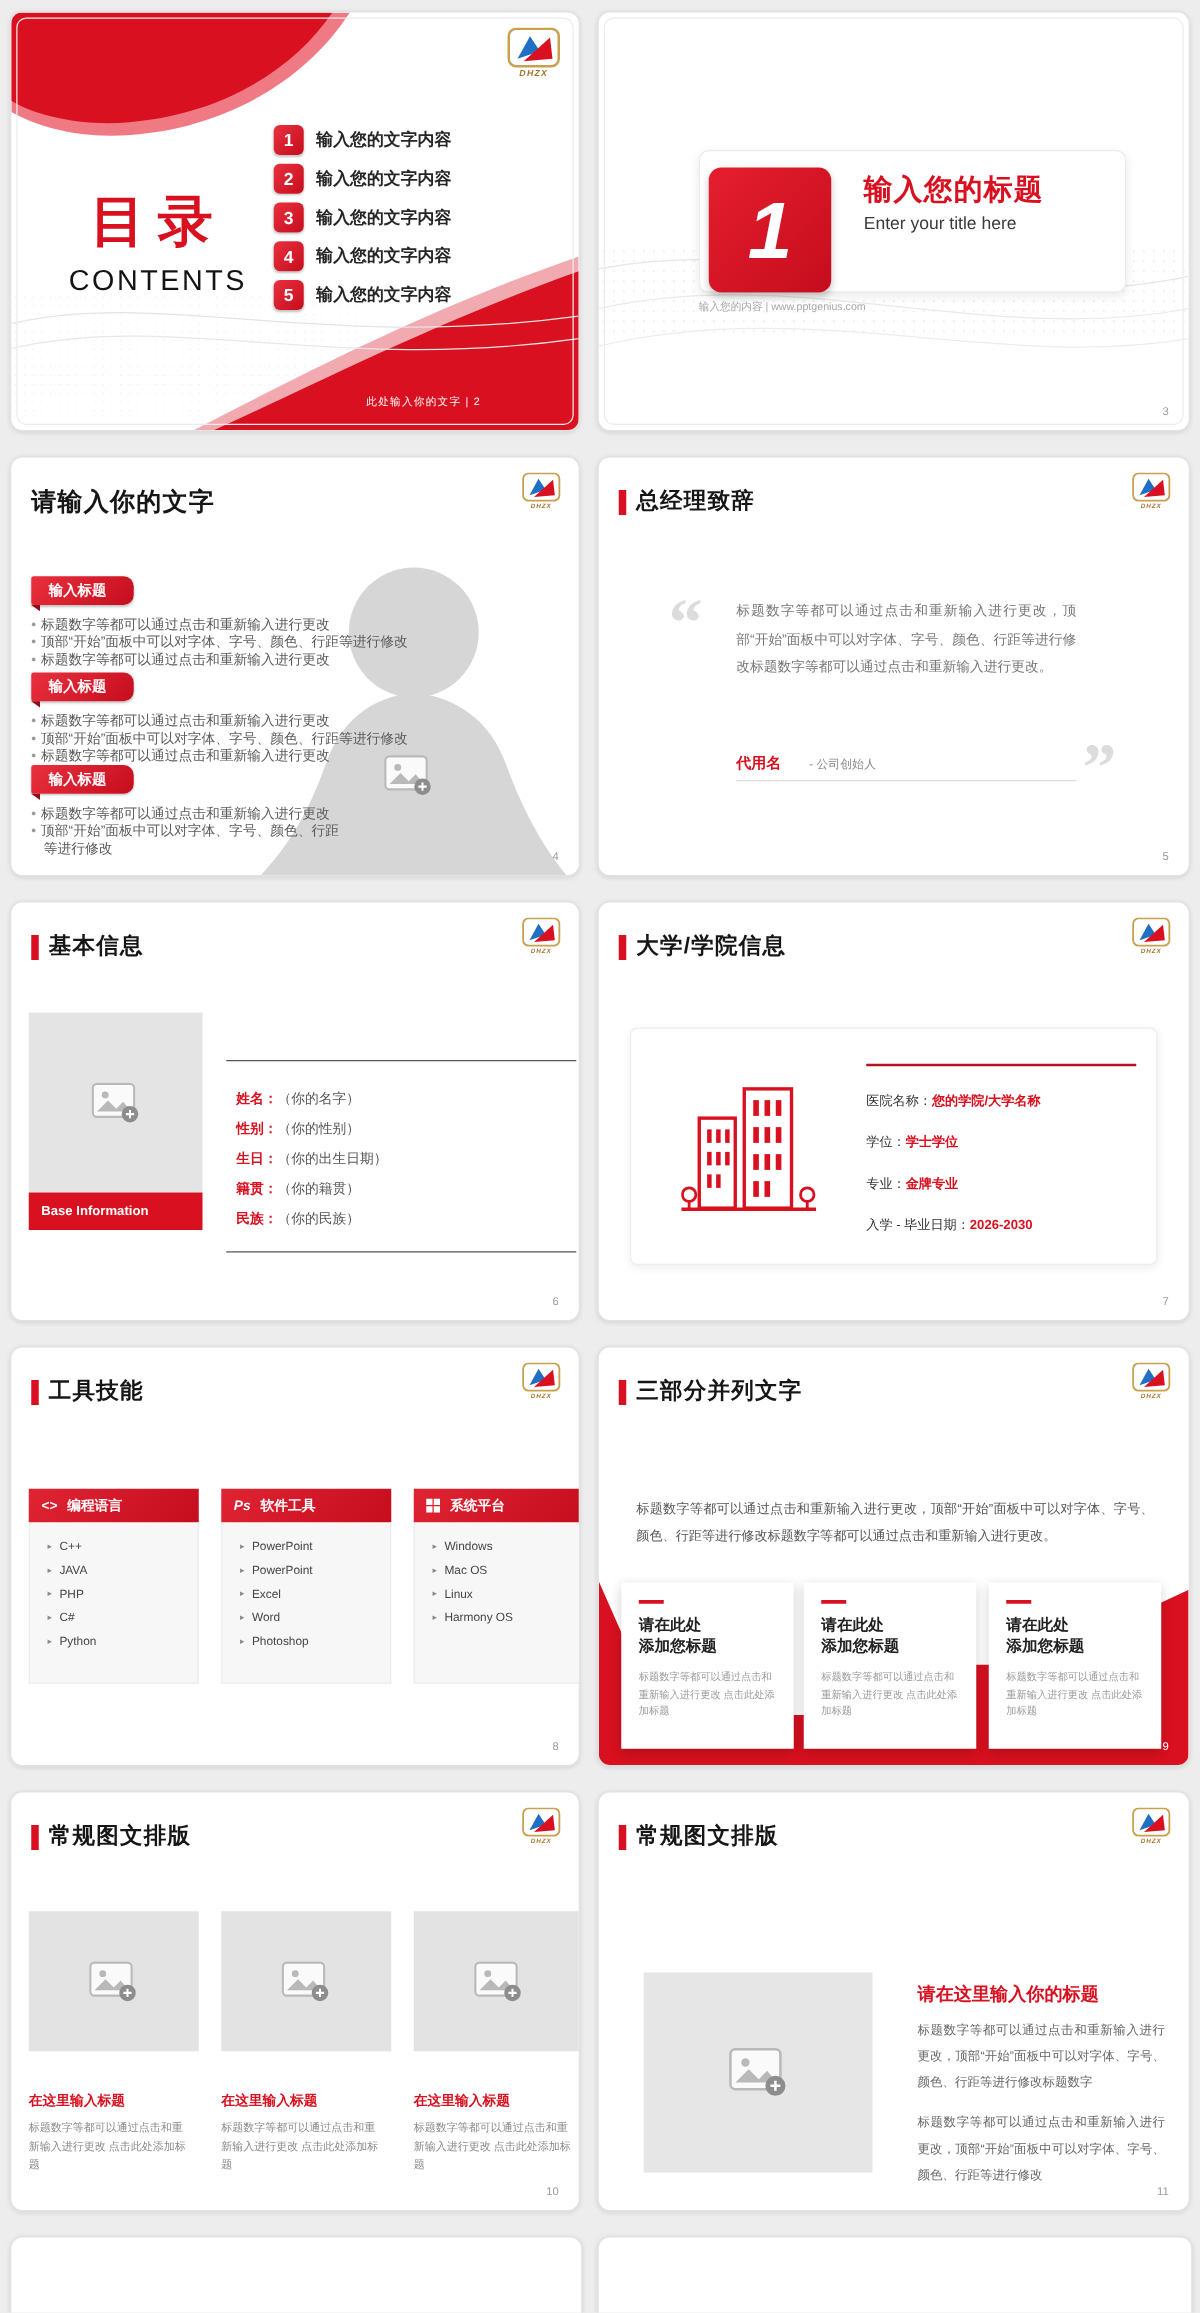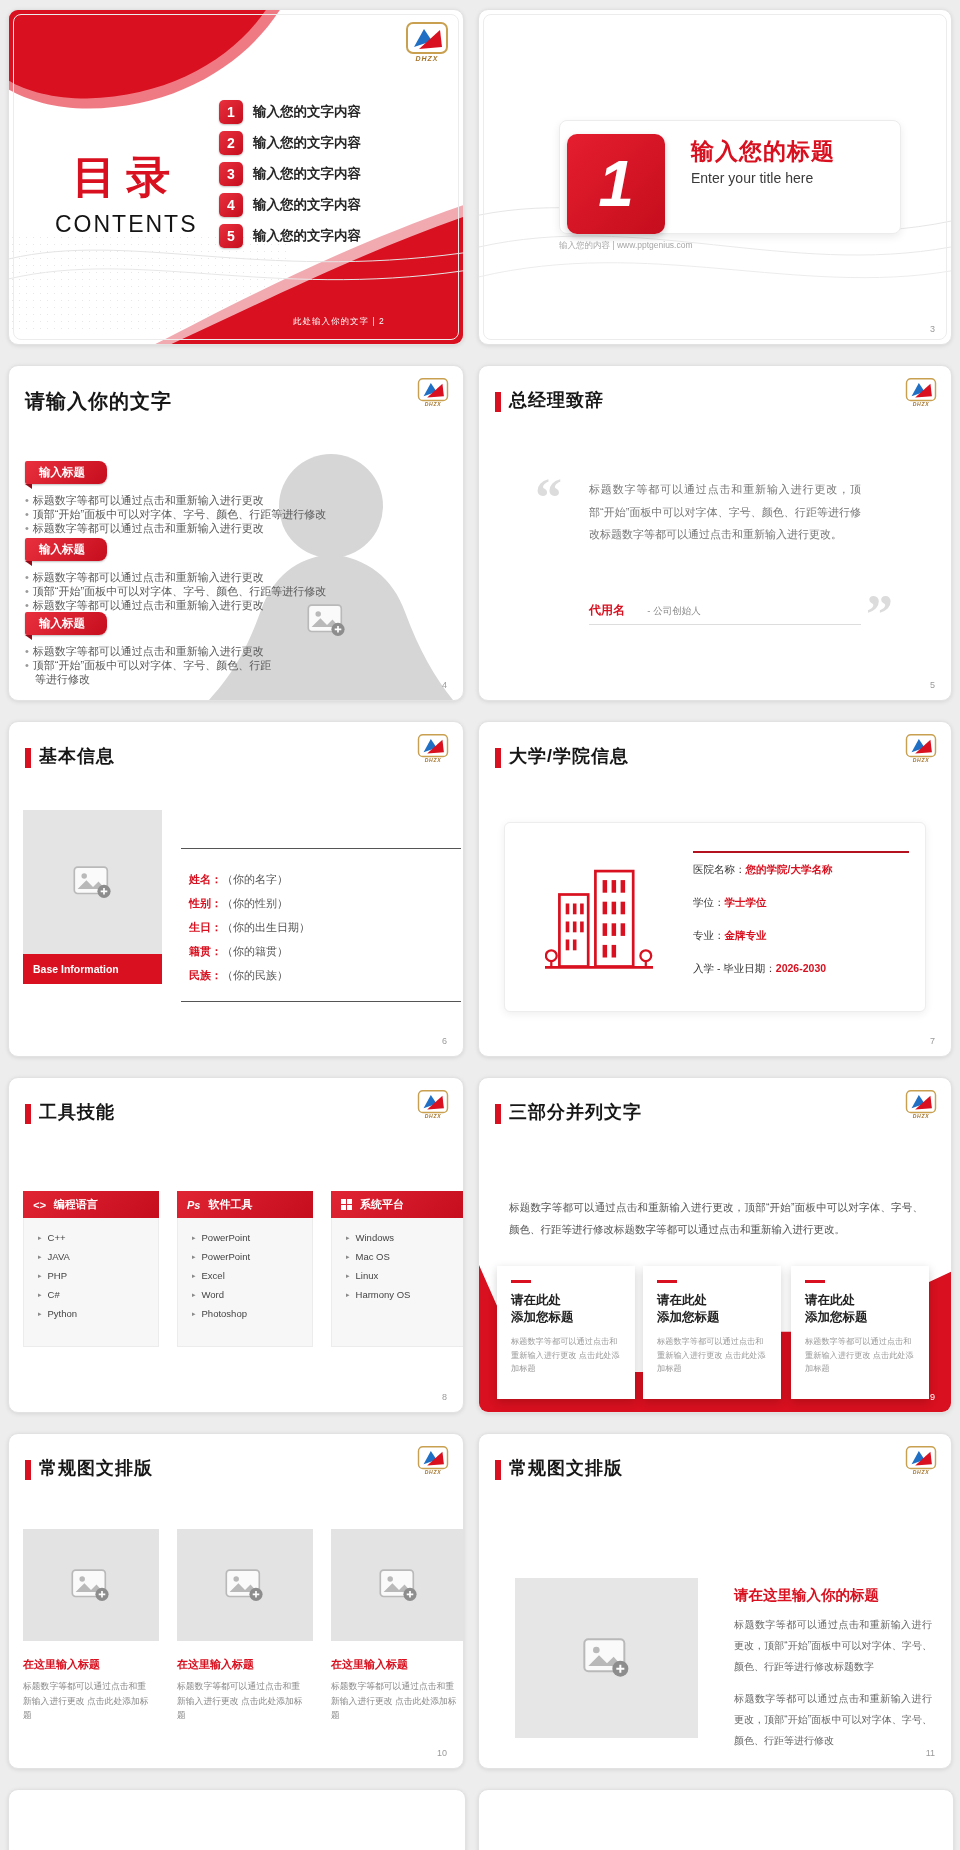--- a/index.html
+++ b/index.html
@@ -79,21 +79,21 @@
     display:flex;align-items:center;padding-left:10px;box-sizing:border-box}
   .b-fields{position:absolute;left:172px;top:126px;width:272px;z-index:2;
     border-top:1.5px solid #555;border-bottom:1.5px solid #555;padding:18px 0 14px 8px}
   .b-row{font-size:11px;line-height:24px}
   .b-lab{color:#d8101f;font-weight:bold}
   .b-val{color:#555}
   
   .u-card{position:absolute;left:25px;top:100px;width:420px;height:188px;background:#fff;
     border:1px solid #ededed;border-radius:6px;box-shadow:0 2px 8px rgba(0,0,0,.07);z-index:2}
   .bld{position:absolute;left:40px;top:30px;width:108px;height:128px}
-  .u-fields{position:absolute;left:188px;top:28px;width:216px;border-top:2px solid #b5121f;padding-top:0}
+  .u-fields{position:absolute;left:188px;top:28px;width:216px;border-top:2px solid #b5121f;padding-top:12px}
   .u-row{font-size:10.5px;line-height:33px;white-space:nowrap}
   .u-lab{color:#333}
   .u-val{color:#d8101f;font-weight:bold}
   
   .skill-col{position:absolute;top:113px;width:136px;z-index:2}
   .sc1{left:14px}.sc2{left:168px}.sc3{left:322px}
   .skill-head{height:27px;background:linear-gradient(135deg,#e02434,#c50d1d);color:#fff;display:flex;
     align-items:center;gap:8px;padding-left:10px;font-size:11px;font-weight:bold}
   .skill-ic{font-size:11px;font-weight:800;font-style:italic}
   .win-icon{display:inline-grid;grid-template-columns:5px 5px;grid-template-rows:5px 5px;gap:1px}
@@ -110,21 +110,21 @@
     box-shadow:0 3px 9px rgba(0,0,0,.18);padding:14px 12px 0 14px;box-sizing:border-box}
   .tc1{left:18px}.tc2{left:164px}.tc3{left:312px}
   .card-dash{width:20px;height:3px;background:#d8101f;margin-bottom:9px}
   .card-title{font-size:12.5px;font-weight:800;color:#222;line-height:17px}
   .card-body{margin-top:9px;font-size:8.2px;color:#9a9a9a;line-height:13.5px}
   .s8 .page-num{color:#fff}
   
   .lay-col{position:absolute;top:95px;width:136px;z-index:2}
   .lc1{left:14px}.lc2{left:168px}.lc3{left:322px}
   .lay-ph{width:136px;height:112px;background:#e3e3e3;display:flex;align-items:center;justify-content:center}
-  .lay-cap{margin-top:16px;font-size:11px;font-weight:bold;color:#d8101f}
+  .lay-cap{margin-top:32px;font-size:11px;font-weight:bold;color:#d8101f}
   .lay-body{margin-top:7px;font-size:8.8px;color:#8a8a8a;line-height:14.5px;width:126px}
   
   .big-ph{position:absolute;left:36px;top:144px;width:183px;height:160px;background:#e6e6e6;
     display:flex;align-items:center;justify-content:center;z-index:2}
   .l2-head{position:absolute;left:255px;top:152px;font-size:14.5px;font-weight:800;color:#d8101f;z-index:2}
   .l2-p{position:absolute;left:255px;width:198px;font-size:10px;color:#666;line-height:21px;z-index:2;text-align:justify}
   .l2-p1{top:180px}.l2-p2{top:254px}
 </style>
 </head>
 <body>

